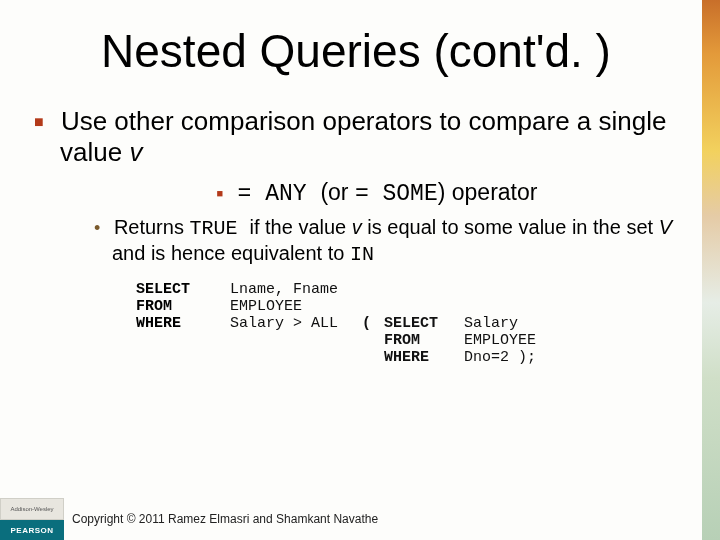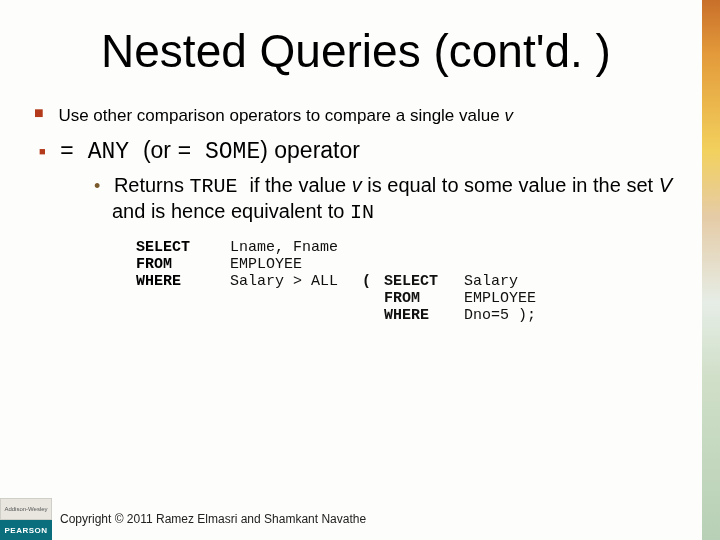--- a/index.html
+++ b/index.html
@@ -15,34 +15,34 @@
   .slide { width: 100%; height: 100%; padding: 18px 28px 0 20px; position: relative; }
   .rstripe { position: absolute; right: 0; top: 0; width: 18px; height: 100%;
     background: linear-gradient(to bottom,#c86f2a 0%,#e39a3a 10%,#f2d15e 28%,#e5cba6 40%,#e6ede6 56%,#d0dfc8 70%,#b7d0b6 100%);
   }
   h1.title { text-align: center; font-size: 46px; font-weight: 400; margin: 6px 0 28px 0; }
   ul.top { list-style: none; padding-left: 14px; }
   ul.top > li { margin-bottom: 6px; }
   .sq-red::before { content: "\25A0"; color: #b33a1a; font-size: 16px; margin-right: 10px; position: relative; top: -3px; }
   .sq-red2::before { content: "\25A0"; color: #b33a1a; font-size: 11px; margin-right: 8px; position: relative; top: -3px; }
   .dot-brn::before { content: "\2022"; color: #7a5a2c; font-size: 18px; margin-right: 8px; position: relative; top: 0px; }
-  .lv1 { font-size: 17px; line-height: 1.2; padding-left: 0; text-indent: -26px; margin-left: 26px; }
-  .lv2 { font-size: 23px; line-height: 1.25; margin-left: 25px; text-indent: -20px; margin-top: 10px; }
+  .lv1 { font-size: 26px; line-height: 1.2; padding-left: 0; text-indent: -26px; margin-left: 26px; }
+  .lv2 { font-size: 23px; line-height: 1.25; margin-left: 48px; text-indent: -20px; margin-top: 10px; text-align: center; }
   .lv3 { font-size: 20px; line-height: 1.2; margin-left: 78px; text-indent: -18px; }
   .mono { font-family: 'Courier New', Courier, monospace; }
   em.it { font-style: italic; }
   .code-block { margin: 14px 0 0 116px; font-family: 'Courier New', Courier, monospace; font-size: 15px; color: #111; }
   .code-row { display: flex; }
   .kw { width: 94px; font-weight: bold; color: #000; }
   .arg { width: 132px; }
   .brace { width: 22px; font-weight: bold; }
   .sub-kw { width: 80px; font-weight: bold; }
   .sub-arg { }
   .footer { position: absolute; left: 0; bottom: 0; height: 42px; width: 100%; display: flex; align-items: center; }
-  .logo-stack { width: 52px; height: 42px; display: flex; flex-direction: column; }
+  .logo-stack { width: 64px; height: 42px; display: flex; flex-direction: column; }
   .logo-top { flex: 1; background: #e8e6df; font-size: 6px; color: #555; display: flex; align-items: center; justify-content: center; border: 1px solid #d0cfc7; }
   .logo-bot { flex: 1; background: #0a6e7d; color: #fff; font-size: 8px; font-weight: bold; display: flex; align-items: center; justify-content: center; letter-spacing: 0.5px; }
   .copyright { font-size: 12px; color: #222; margin-left: 8px; }
 </style>
 </head>
 <body>
 
 <div class="slide">
   <div class="rstripe"></div>
 
@@ -84,21 +84,21 @@
         <div class="arg"></div>
         <div class="brace"></div>
       <div class="sub-kw">FROM</div>
       <div class="sub-arg">EMPLOYEE</div>
     </div>
     <div class="code-row">
       <div class="kw"></div>
         <div class="arg"></div>
         <div class="brace"></div>
       <div class="sub-kw">WHERE</div>
-      <div class="sub-arg">Dno=5 );</div>
+      <div class="sub-arg">Dno=2 );</div>
     </div>
   </div>
 
   <div class="footer">
     <div class="logo-stack">
       <div class="logo-top">Addison-Wesley</div>
       <div class="logo-bot">PEARSON</div>
     </div>
     <div class="copyright">Copyright © 2011 Ramez Elmasri and Shamkant Navathe</div>
   </div>

